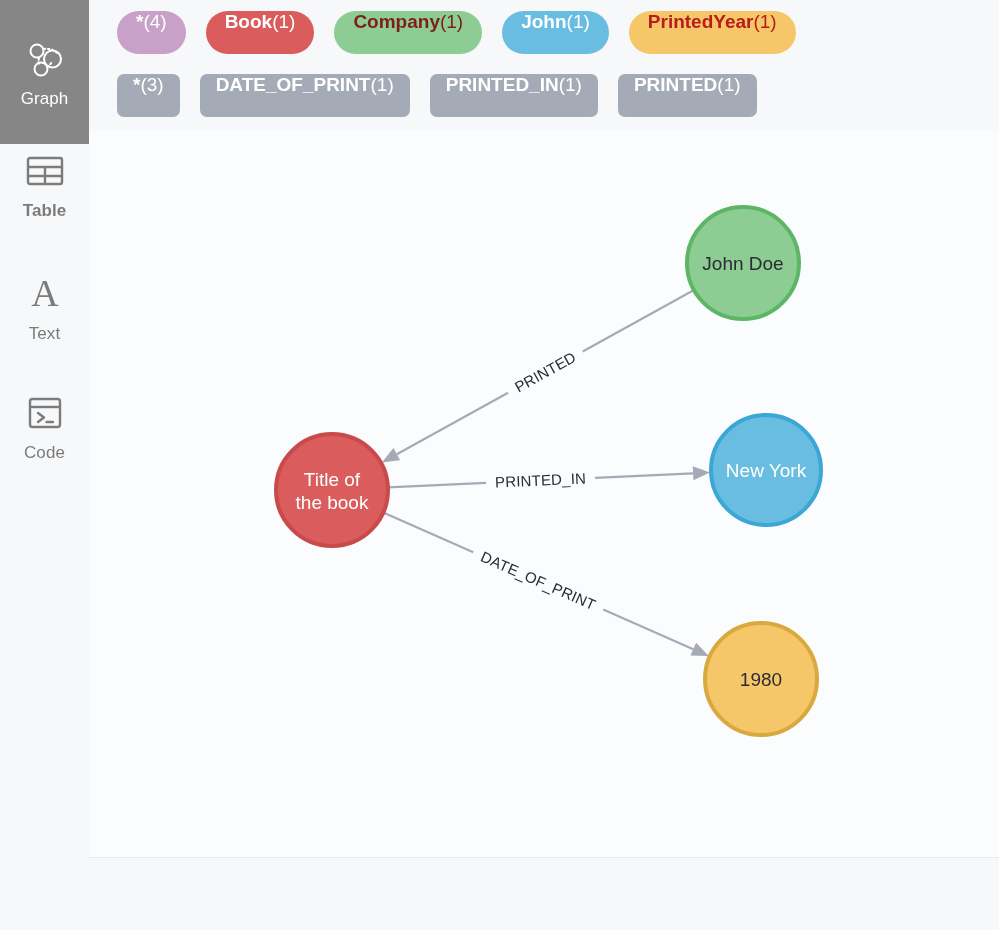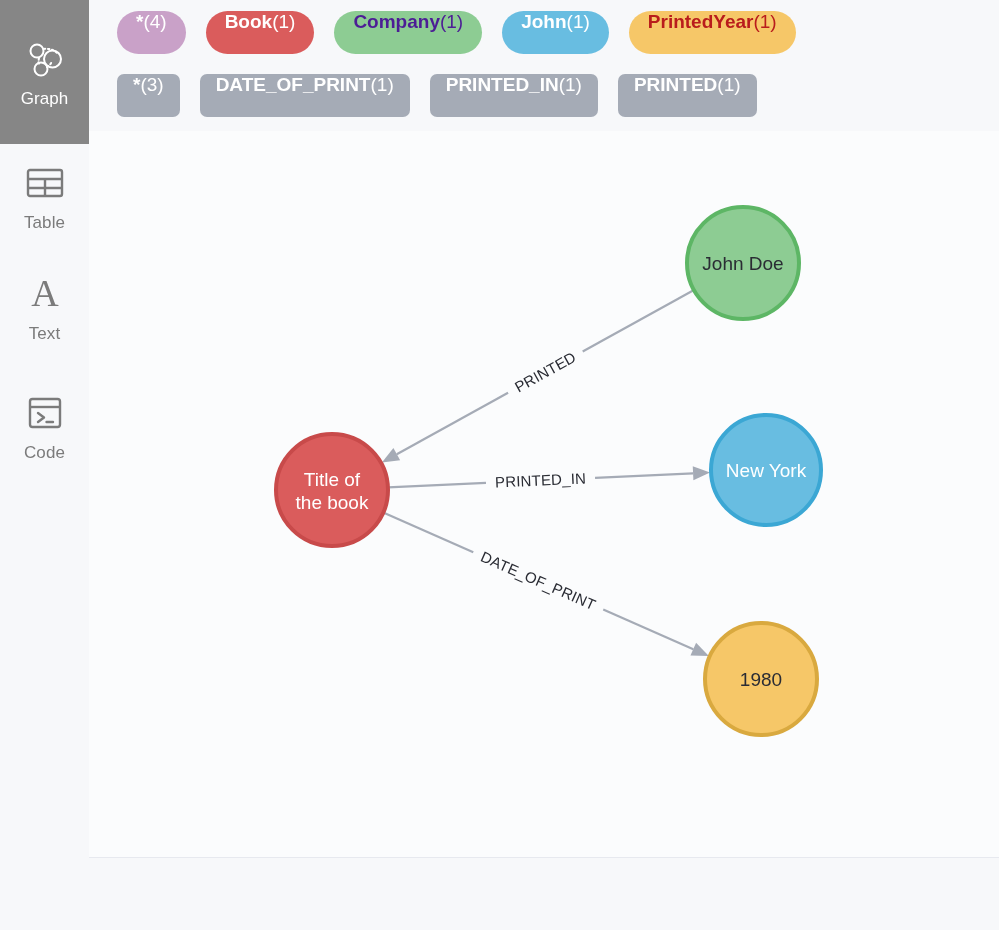--- a/index.html
+++ b/index.html
@@ -20,21 +20,21 @@
   }
   .side-item{
     position:absolute;left:0;width:89px;height:144px;
     display:flex;flex-direction:column;align-items:center;justify-content:center;
     color:#7b7b7b;box-sizing:border-box;
   }
   .side-item.active{background:#868686;color:#ffffff;}
   .side-item .ico{display:block;height:46px;display:flex;align-items:center;justify-content:center;}
   .side-item .lbl{margin-top:7px;font-size:17px;line-height:19px;letter-spacing:.1px;}
   .side-item:nth-child(1){top:0;}
-  .side-item:nth-child(2){top:124px;}
+  .side-item:nth-child(2){top:112px;font-weight:bold;}
   .side-item:nth-child(3){top:235px;}
   .side-item:nth-child(4){top:354px;}
 
   
   .legend{
     position:absolute;left:89px;top:0;width:910px;height:131px;
     background:#f7f8fa;
   }
   .chip-row{position:absolute;left:0;width:910px;display:flex;align-items:center;}
   .chip-row.r1{top:11px;height:43px;}
@@ -149,21 +149,21 @@
 
     <div class="chip-row r1">
       <span class="chip node" id="nl0" style="background: rgb(201, 161, 200); color: rgb(255, 255, 255);">
         <span class="k">*</span>
           <span class="c">(4)</span>
       </span>
       <span class="chip node" id="nl1" style="background: rgb(218, 92, 92); color: rgb(255, 255, 255);">
         <span class="k">Book</span>
           <span class="c">(1)</span>
       </span>
-      <span class="chip node" id="nl2" style="background: rgb(141, 204, 147); color: #4c1d95;">
+      <span class="chip node" id="nl2" style="background: rgb(141, 204, 147); color: #7f1d1d;">
         <span class="k">Company</span>
           <span class="c">(1)</span>
       </span>
       <span class="chip node" id="nl3" style="background: rgb(104, 189, 225); color: rgb(255, 255, 255);">
         <span class="k">John</span>
           <span class="c">(1)</span>
       </span>
       <span class="chip node" id="nl4" style="background: rgb(246, 199, 104); color: #b91c1c;">
         <span class="k">PrintedYear</span>
           <span class="c">(1)</span>

